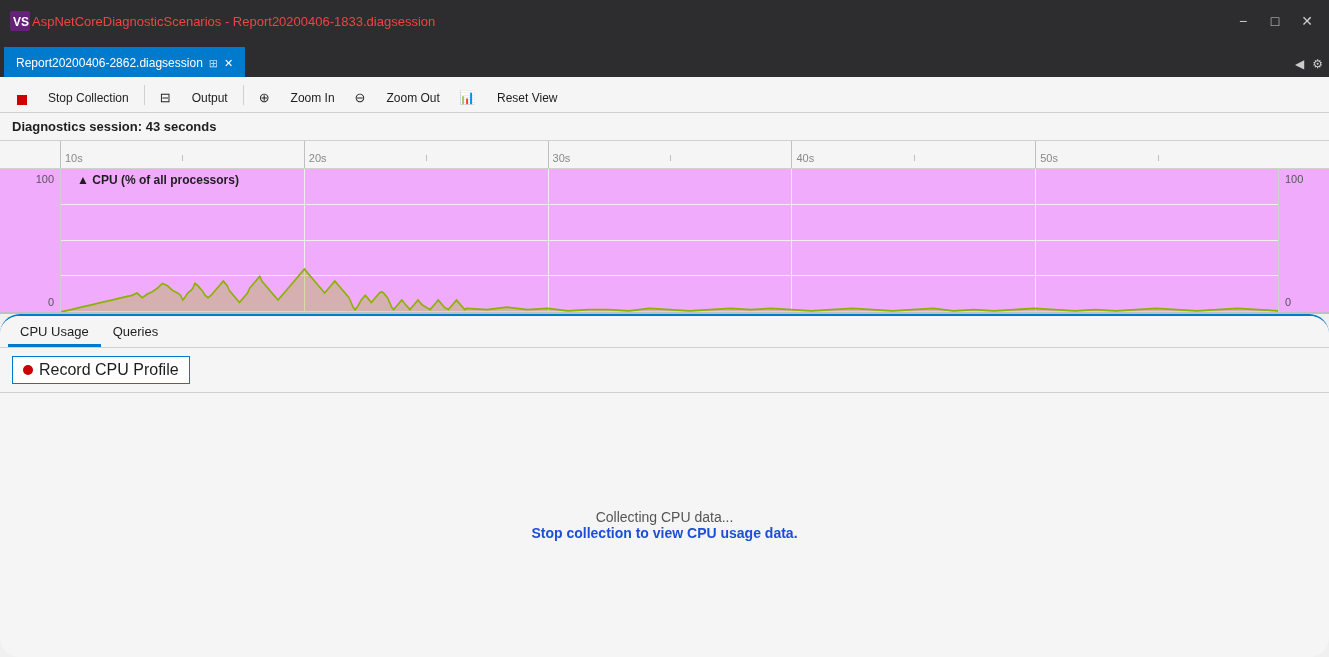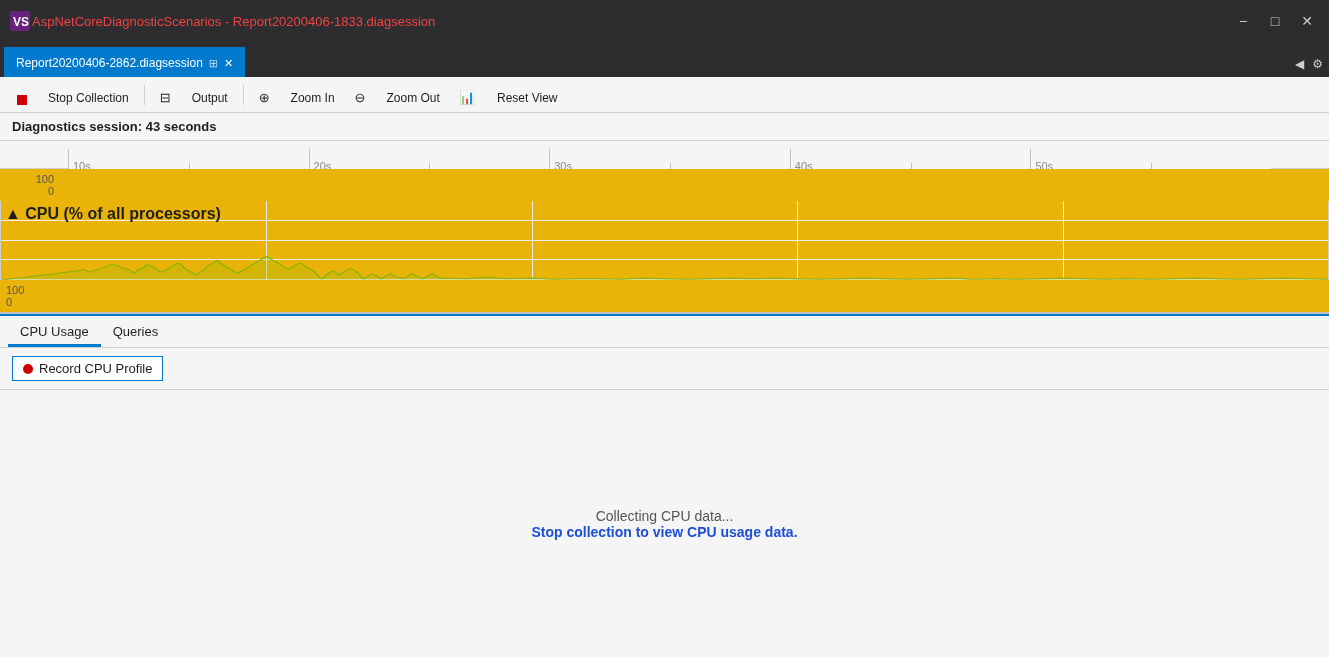--- a/index.html
+++ b/index.html
@@ -189,26 +189,25 @@
       left: 50%;
       top: 50%;
       height: 6px;
       width: 1px;
       background: #c0c0c0;
     }
 
     
     .chart-container {
       height: 145px;
-      background: #eab308;
+      background: #f0abfc;
       border-bottom: 2px solid #c0c0c0;
       display: flex;
       flex-shrink: 0;
       position: relative;
-      flex-direction: column;
     }
     .chart-y-left {
       width: 60px;
       display: flex;
       flex-direction: column;
       justify-content: space-between;
       padding: 4px 6px;
       font-size: 11px;
       color: #555;
       text-align: right;
@@ -225,22 +224,22 @@
     .chart-area {
       flex: 1;
       position: relative;
       border-left: 1px solid #d0d0d0;
       border-right: 1px solid #d0d0d0;
       overflow: hidden;
     }
     .chart-title {
       position: absolute;
       top: 4px;
-      left: 4px;
-      font-size: 16px;
+      left: 16px;
+      font-size: 12px;
       font-weight: bold;
       color: #1e1e1e;
       display: flex;
       align-items: center;
       gap: 4px;
       z-index: 2;
     }
     .chart-grid {
       position: absolute;
       top: 0; left: 0; right: 0; bottom: 0;
@@ -267,20 +266,21 @@
     }
 
     
     .bottom-section {
       flex: 1;
       display: flex;
       flex-direction: column;
       background: #f5f5f5;
       border-top: 2px solid #007acc;
       overflow: hidden;
+      border-radius: 20px;
     }
 
     .tab-strip {
       height: 32px;
       background: #f5f5f5;
       display: flex;
       align-items: flex-end;
       padding-left: 8px;
       border-bottom: 1px solid #d0d0d0;
       flex-shrink: 0;
@@ -313,21 +313,21 @@
       border-bottom: 1px solid #d0d0d0;
     }
     .record-btn {
       display: flex;
       align-items: center;
       gap: 6px;
       padding: 4px 10px;
       background: #ffffff;
       border: 1px solid #007acc;
       cursor: pointer;
-      font-size: 13px;
+      font-size: 16px;
       color: #1e1e1e;
     }
     .record-dot {
       width: 10px;
       height: 10px;
       border-radius: 50%;
       background: #cc0000;
       display: inline-block;
     }
 
@@ -409,21 +409,21 @@
     <span>Reset View</span>
   </button>
 </div>
 
 <div class="diag-header">
   <span>Diagnostics session: 43 seconds</span>
 </div>
 
 <div style="display:flex; flex-shrink:0; background:#f5f5f5; border-bottom:1px solid #d0d0d0; height:28px;">
   <div style="width:60px;"></div>
-  <div class="timeline-ruler" style="flex:1; margin:8px; position:relative;padding-left:35px;">
+  <div class="timeline-ruler" style="flex:1; margin:0; position:relative;padding-left:35px;">
     <div class="ruler-inner">
       <div class="ruler-tick">
           <span>10s</span>
         </div>
       <div class="ruler-tick">
           <span>20s</span>
         </div>
       <div class="ruler-tick">
           <span>30s</span>
         </div>

